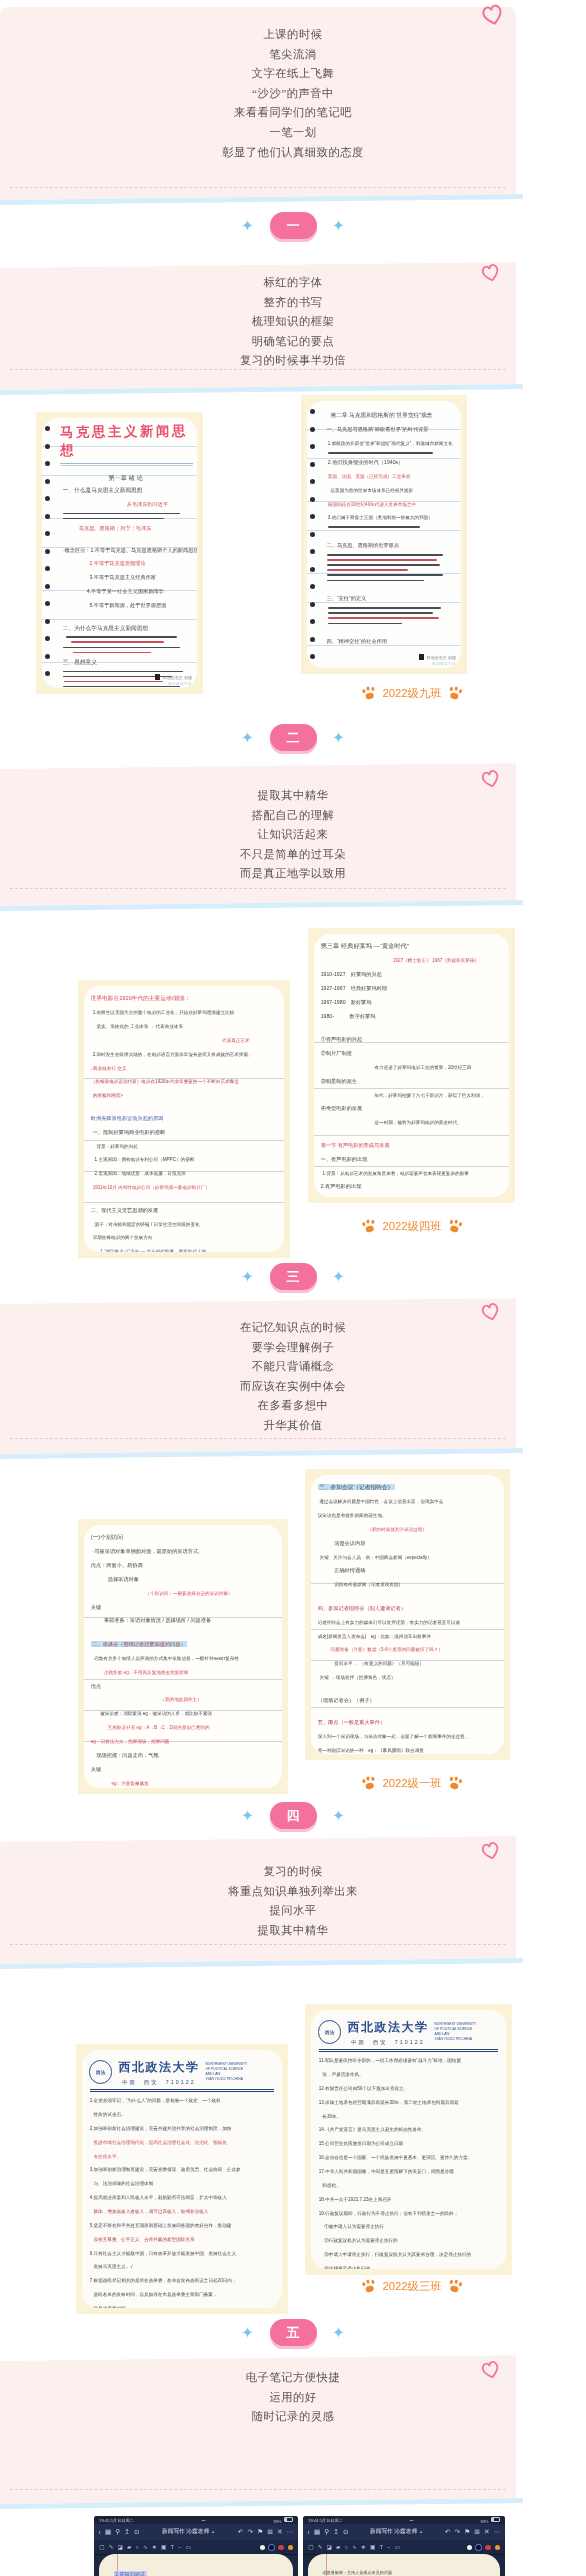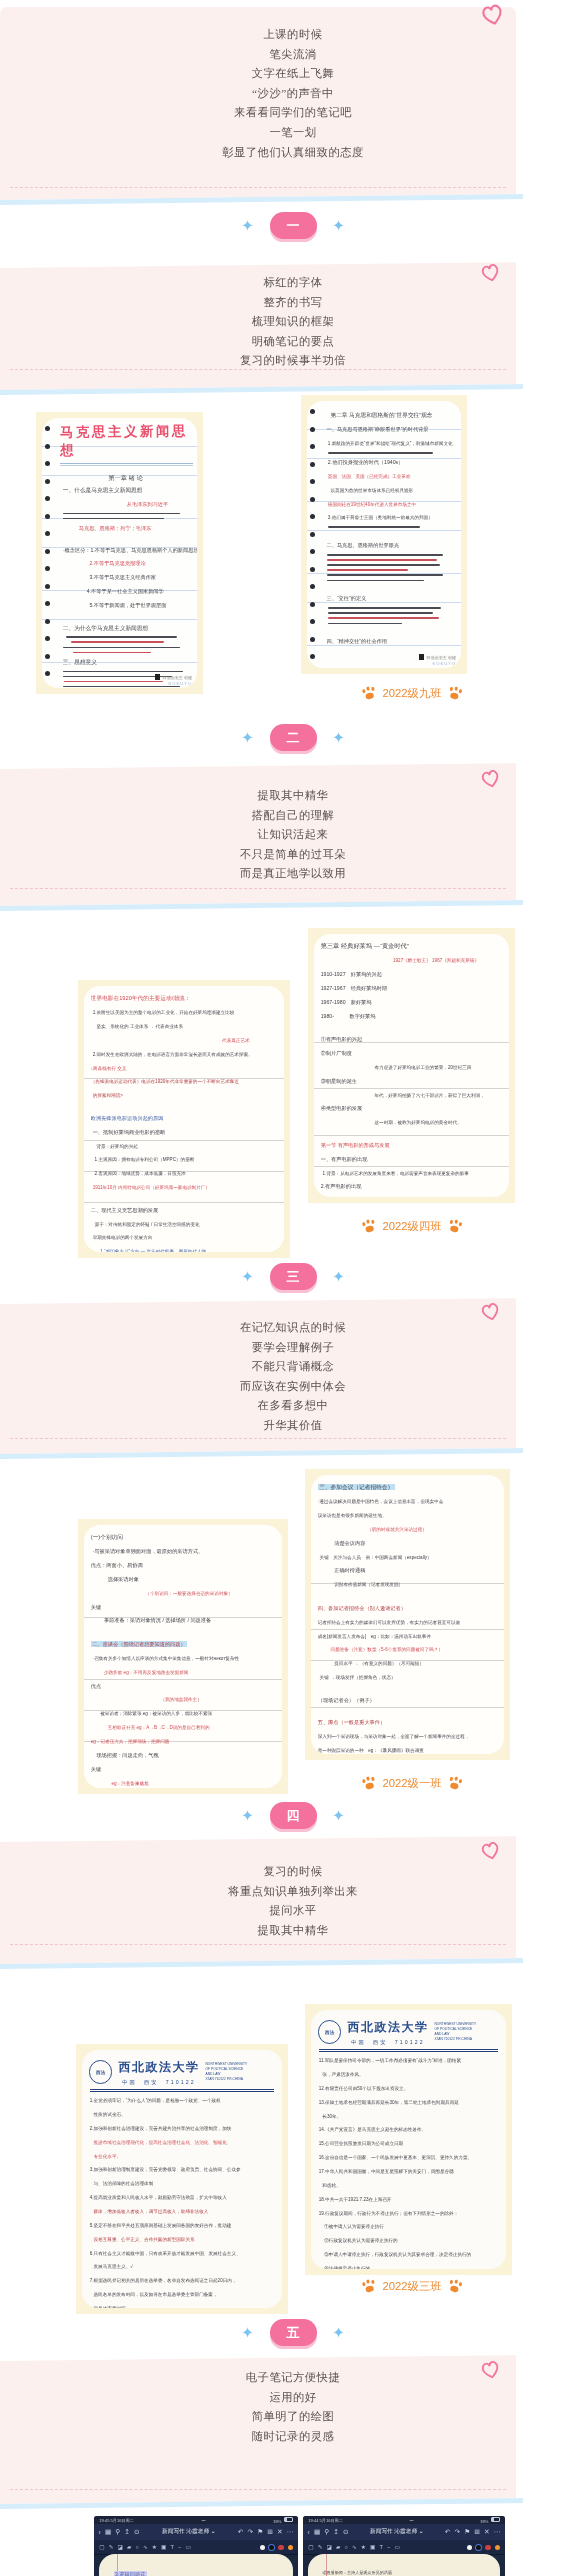--- a/index.html
+++ b/index.html
@@ -138,21 +138,20 @@
     </div>
   <div class="poem" style="top:1862px">
       <div>复习的时候</div>
       <div>将重点知识单独列举出来</div>
       <div>提问水平</div>
       <div>提取其中精华</div>
     </div>
   <div class="poem" style="top:2368px">
       <div>电子笔记方便快捷</div>
       <div>运用的好</div>
-      <div>简单明了的绘图</div>
       <div>随时记录的灵感</div>
     </div>
 
   <div class="dash" style="top:187px"></div>
   <div class="dash" style="top:369px"></div>
   <div class="dash" style="top:888px"></div>
   <div class="dash" style="top:1438px"></div>
   <div class="dash" style="top:1944px"></div>
   <div class="dash" style="top:2489px"></div>
 

